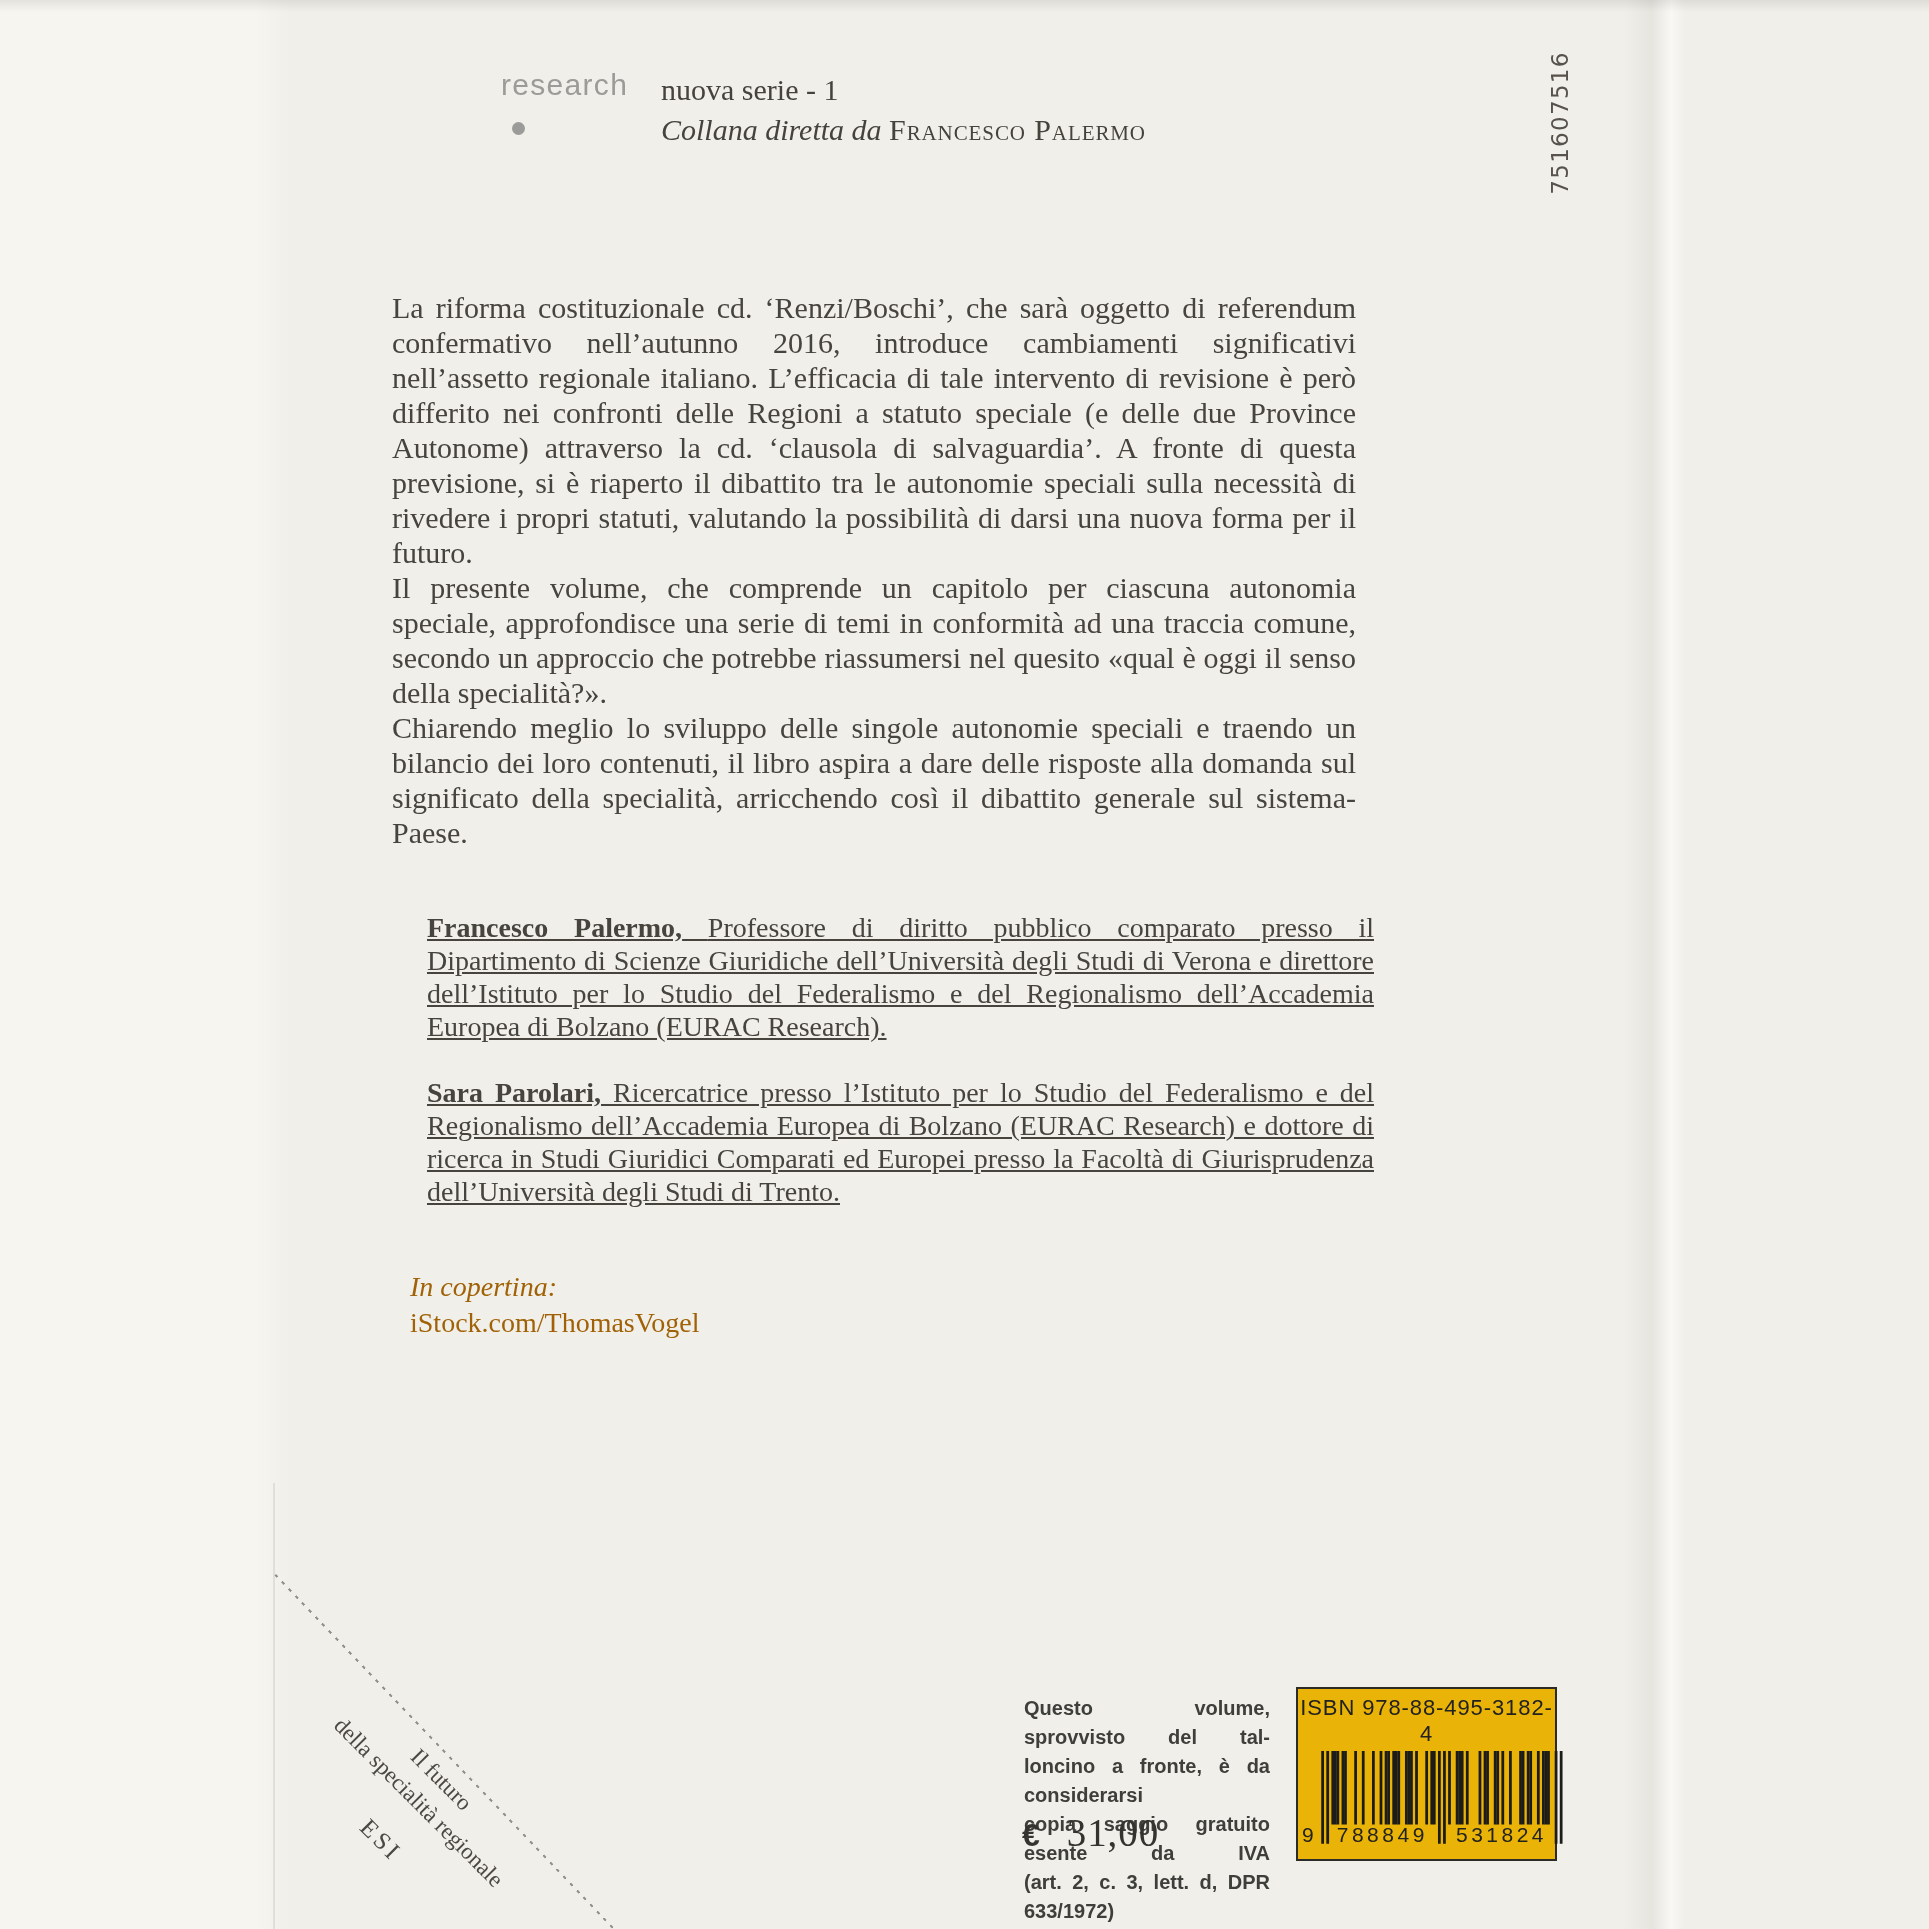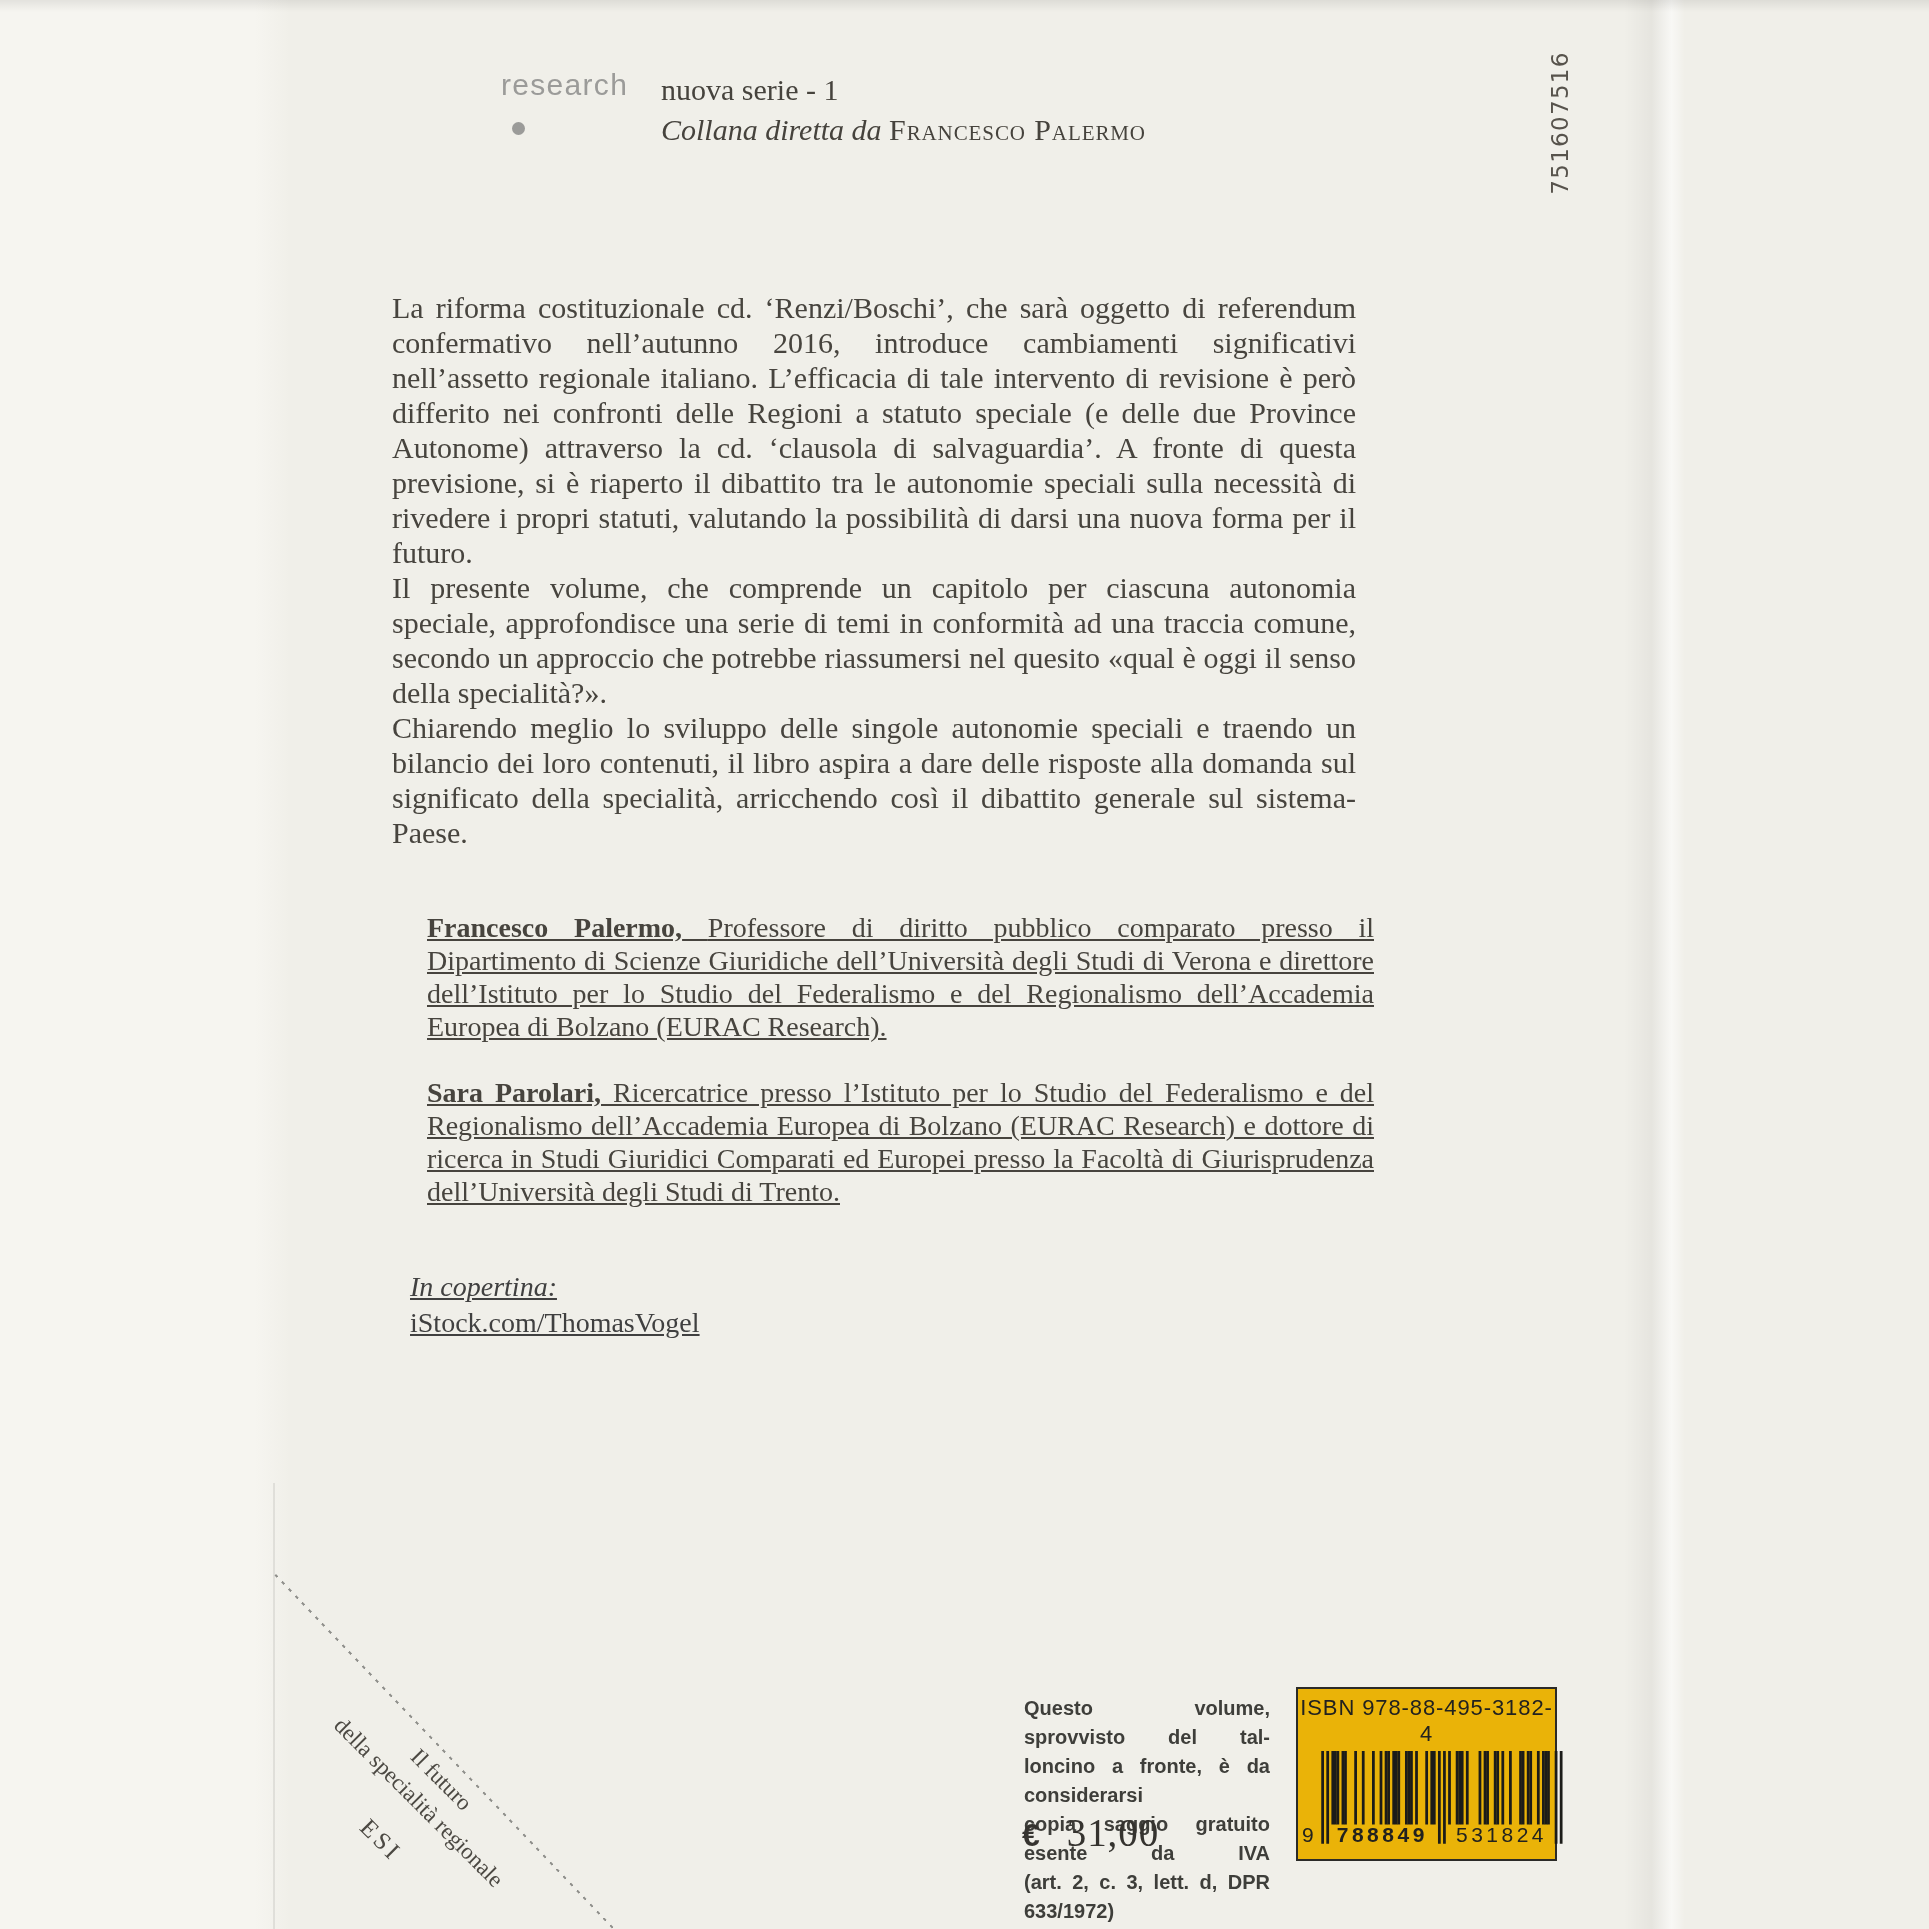--- a/index.html
+++ b/index.html
@@ -31,21 +31,21 @@
 
   
   .blurb{position:absolute;left:392px;top:290px;width:964px;font-size:30px;line-height:35px;
          text-align:justify;color:#47443e;}
   .blurb p{margin:0;}
   .authors{position:absolute;left:410px;top:911px;width:964px;font-size:28px;line-height:33px;
            text-align:justify;color:#47443e;}
   .authors p{margin:0 0 33px 17px;text-decoration:underline;}
   .bold{font-weight:700;}
 
-  .credit{position:absolute;left:410px;top:1269px;font-size:28px;line-height:36px;color:#404040;text-decoration:underline;}
+  .credit{position:absolute;left:410px;top:1269px;font-size:28px;line-height:36px;color:#a16207;}
 
   
   .dashed-line{position:absolute;left:276px;top:1574px;width:496px;height:2.1px;
                transform:rotate(46.3deg);transform-origin:0 0;
                background-image:repeating-linear-gradient(90deg,#8f8f8b 0 3.5px,rgba(0,0,0,0) 3.5px 9.7px);}
   .corner-title{position:absolute;left:411px;top:1810px;transform:translate(-50%,-50%) rotate(45deg);
                 width:404px;text-align:center;color:#4c4943;font-size:23px;line-height:32px;}
   .corner-esi{margin-top:21px;font-size:24.6px;letter-spacing:3.5px;}
 
   
@@ -62,21 +62,21 @@
   .barcode-box{position:absolute;left:1296px;top:1687px;width:261px;height:174px;background:#eab308;
                border:2.2px solid #2b2b28;border-radius:0;box-sizing:border-box;}
   .isbn{font-family:"Liberation Sans",sans-serif;font-size:22px;letter-spacing:0.9px;color:#22221f;
         text-align:center;margin-top:6.1px;}
   .bars{position:relative;margin:4.4px 0 0 23px;width:242px;height:98px;}
   .bars svg{position:absolute;left:0;top:0;}
   .ean-digits{position:absolute;top:72px;left:0;width:242px;height:24.6px;
               font-family:"Liberation Sans",sans-serif;font-size:21px;color:#22221f;}
   .ean-digits span{position:absolute;top:0;text-align:center;letter-spacing:3.5px;}
   .d-first{left:-19.3px;width:16px;text-align:right;letter-spacing:0;}
-  .d-left{left:8.8px;width:105px;font-weight:bold;}
+  .d-left{left:8.8px;width:105px;}
   .d-right{left:128px;width:105px;}
 </style>
 </head>
 <body>
 
 <div class="page">
 
   <div class="edge-left"></div>
   <div class="crease-right"></div>
   <div class="crease-left"></div>

